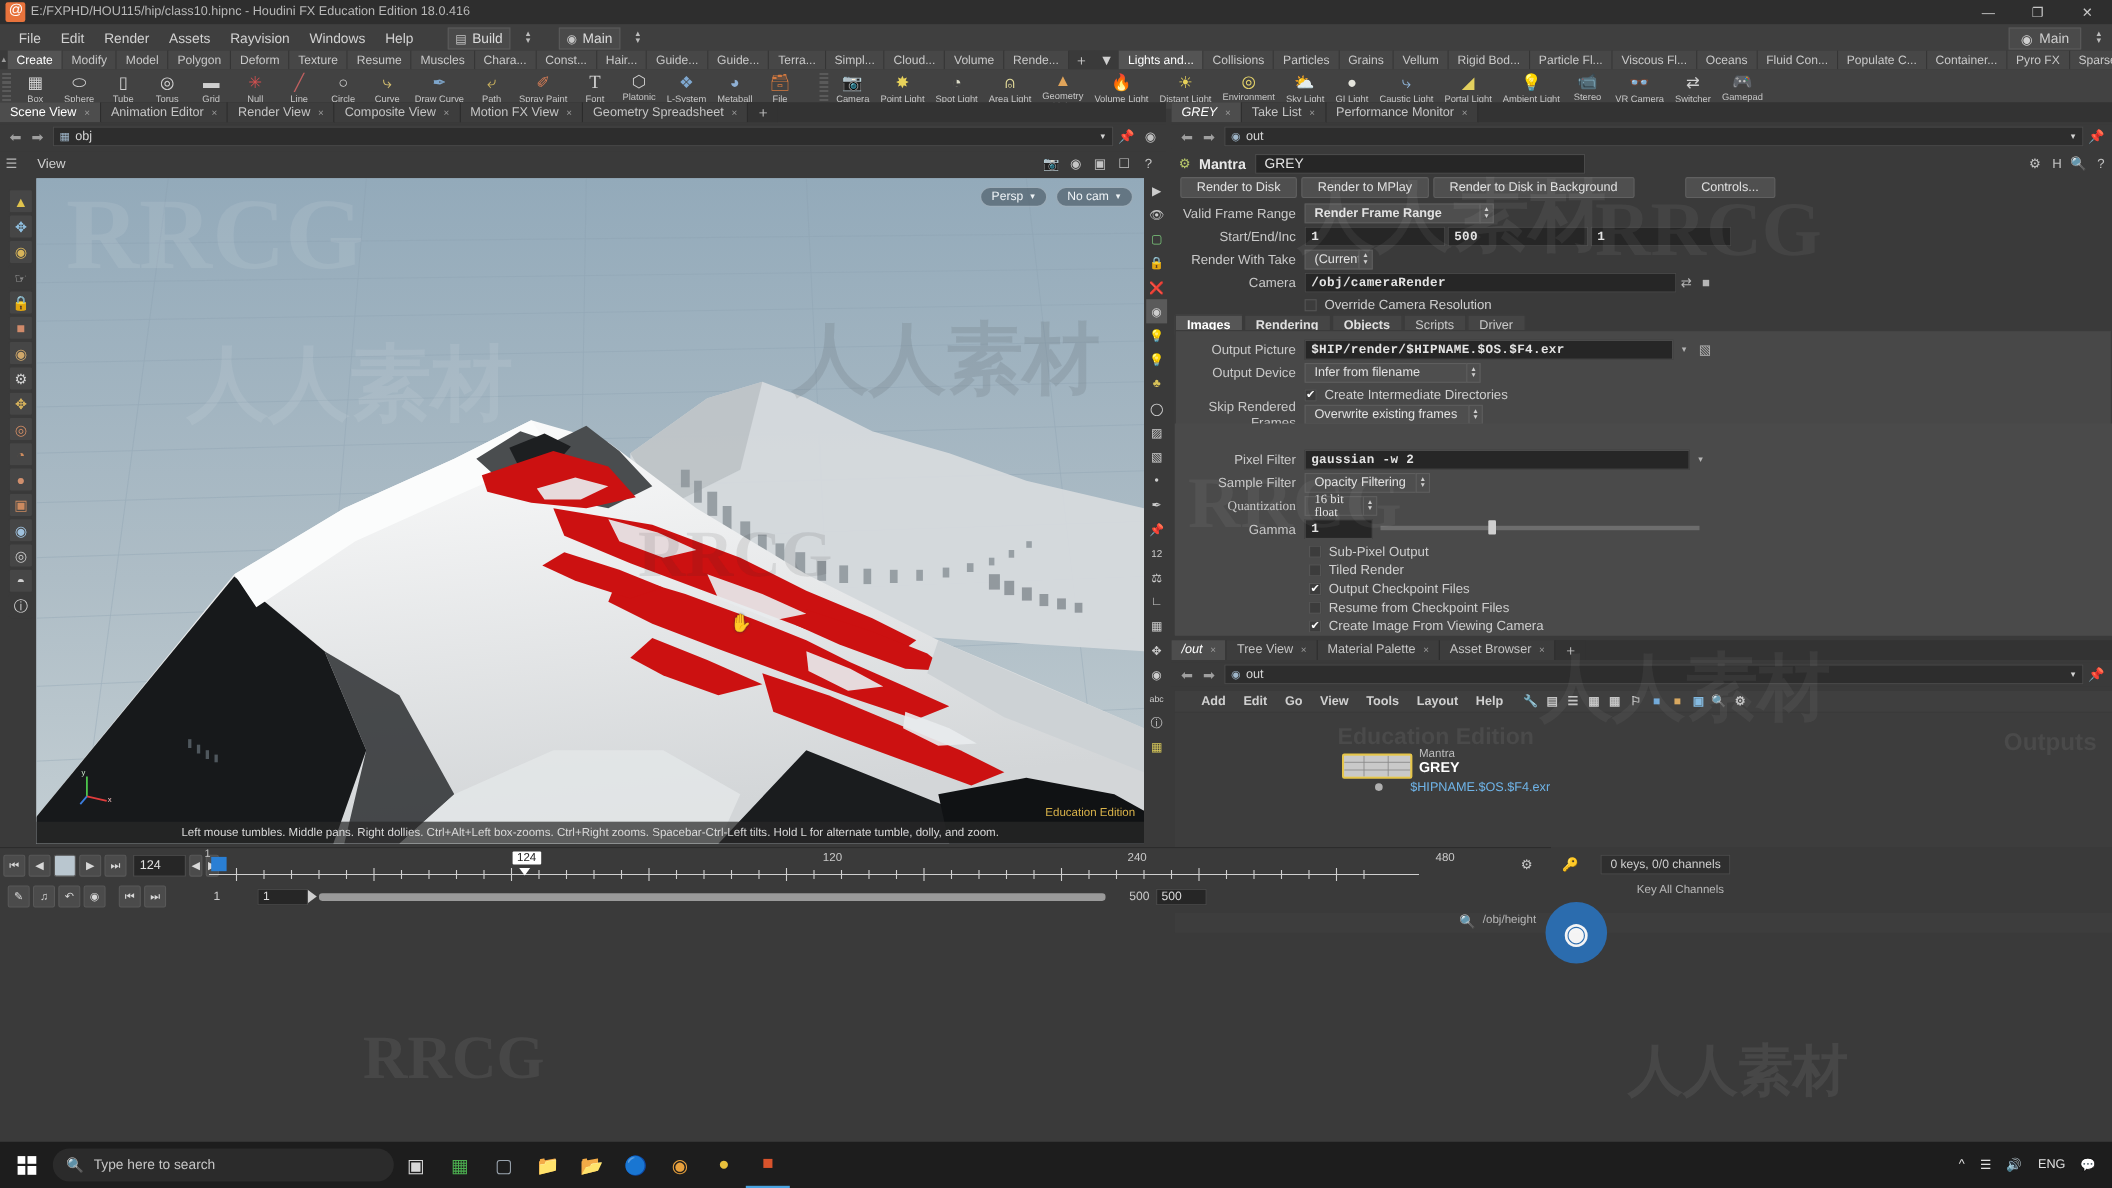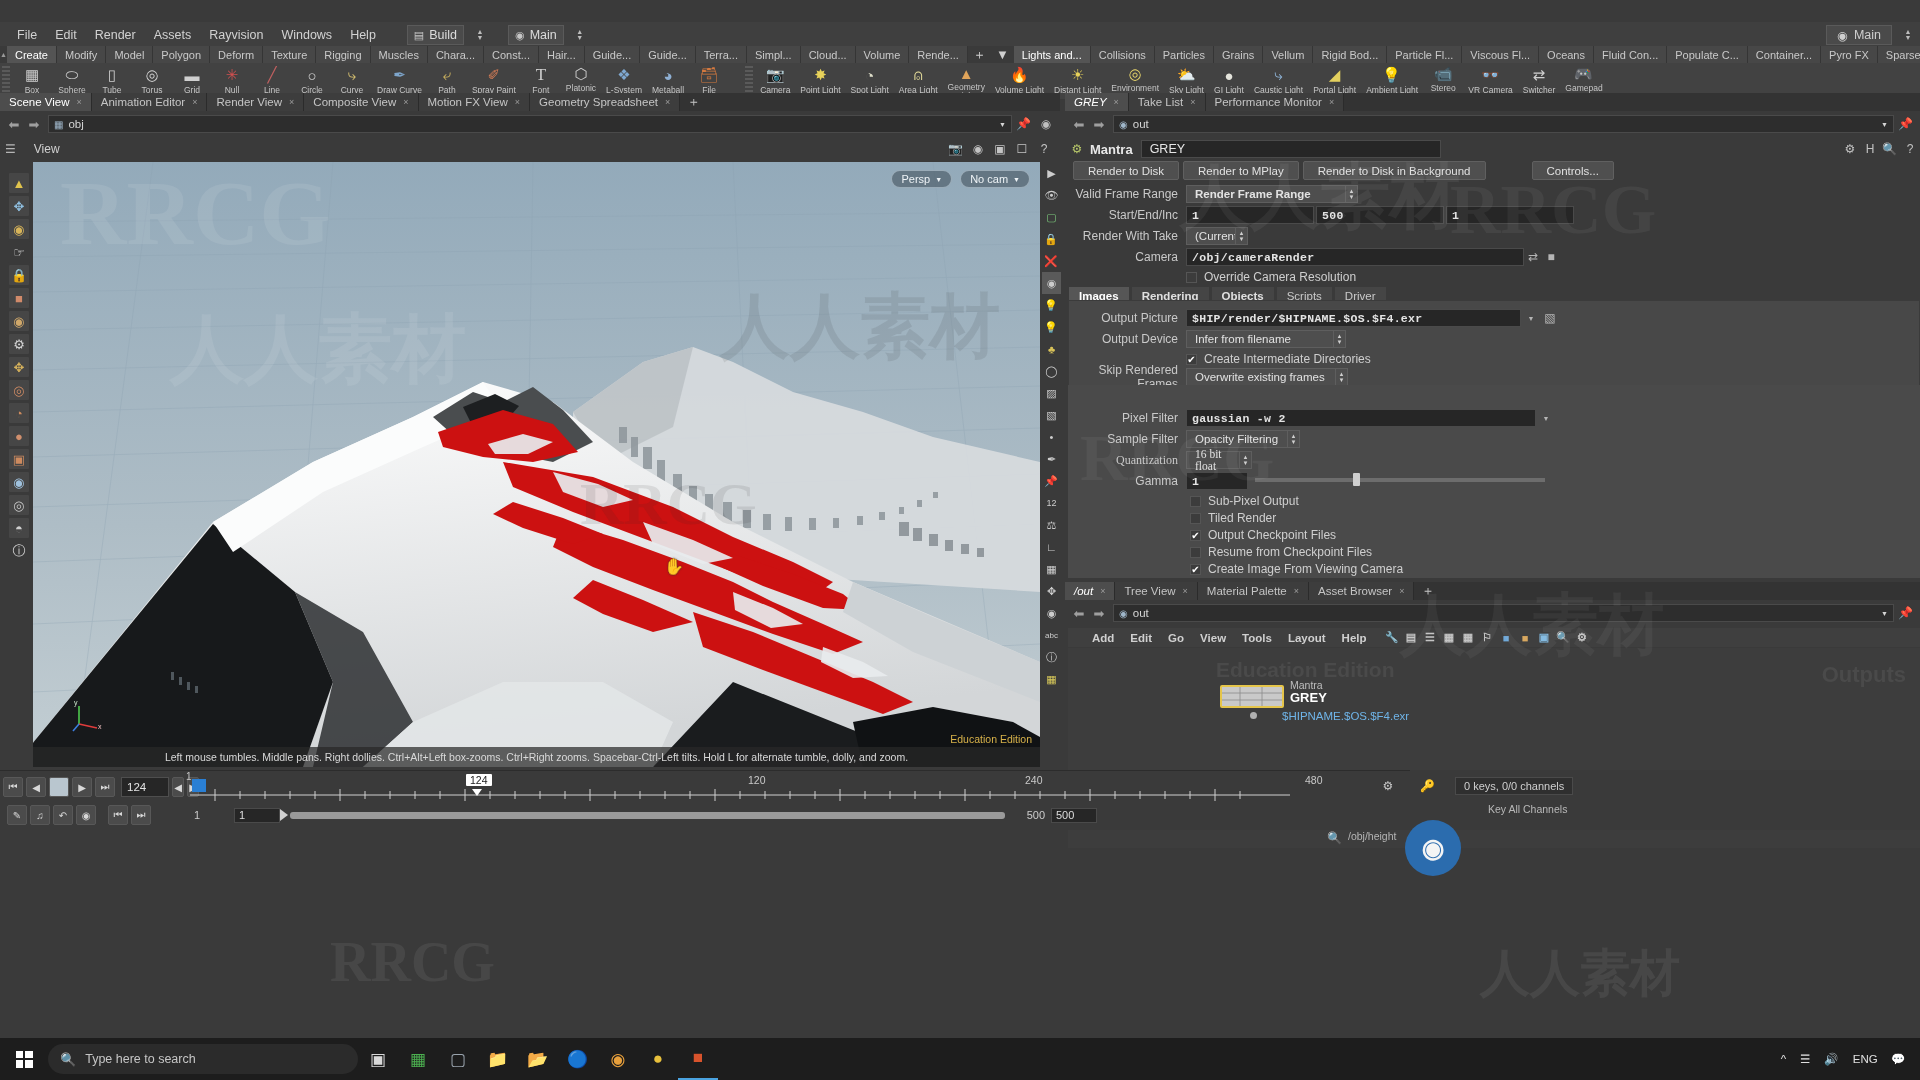--- a/index.html
+++ b/index.html
@@ -224,20 +224,29 @@
     font-family:"Liberation Serif", serif; }
   .logoball { position:absolute; left:1405px; top:820px; width:56px; height:56px; border-radius:50%;
     background:#2b6fb5; display:flex; align-items:center; justify-content:center; color:#fff;
     font-size:26px; font-weight:bold; opacity:.95; }
 </style>
 </head>
 <body>
 
 <div id="app">
 
+  <div class="titlebar">
+    <div class="tb-icon"></div>
+    <div class="tb-title">E:/FXPHD/HOU115/hip/class10.hipnc - Houdini FX Education Edition 18.0.416</div>
+    <div class="tb-btns">
+      <div class="tb-btn">—</div>
+      <div class="tb-btn">❐</div>
+      <div class="tb-btn close">✕</div>
+    </div>
+  </div>
 
   <div class="menubar">
     <div class="menu-item">File</div>
     <div class="menu-item">Edit</div>
     <div class="menu-item">Render</div>
     <div class="menu-item">Assets</div>
     <div class="menu-item">Rayvision</div>
     <div class="menu-item">Windows</div>
     <div class="menu-item">Help</div>
     <div class="desk-chip">
@@ -269,21 +278,21 @@
   </div>
 
   <div class="shelftabs">
     <div class="arrowcol">▲</div>
     <div class="stab active">Create</div>
     <div class="stab">Modify</div>
     <div class="stab">Model</div>
     <div class="stab">Polygon</div>
     <div class="stab">Deform</div>
     <div class="stab">Texture</div>
-    <div class="stab">Rigging</div>
+    <div class="stab">Resume</div>
     <div class="stab">Muscles</div>
     <div class="stab">Chara...</div>
     <div class="stab">Const...</div>
     <div class="stab">Hair...</div>
     <div class="stab">Guide...</div>
     <div class="stab">Guide...</div>
     <div class="stab">Terra...</div>
     <div class="stab">Simpl...</div>
     <div class="stab">Cloud...</div>
     <div class="stab">Volume</div>

